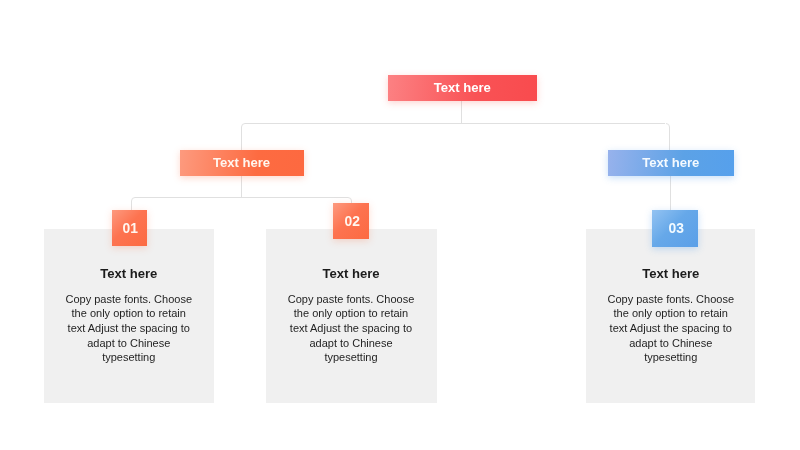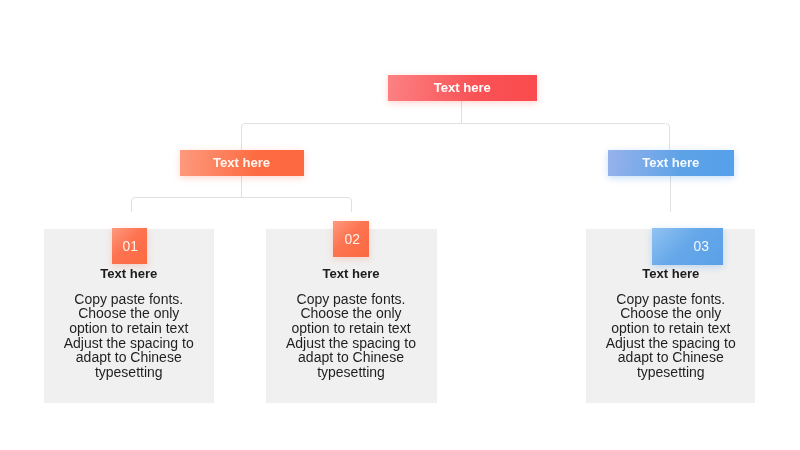--- a/index.html
+++ b/index.html
@@ -19,38 +19,38 @@
         background:linear-gradient(96deg,#fc8183 0%,#f95255 59%,#f94b4e 100%);
         box-shadow:0 2px 7px rgba(249,95,85,0.27);}
   .pill-branch-1{left:179.5px;top:150px;width:124px;height:25.5px;color:#fff6ef;
         background:linear-gradient(96deg,#fd9a7e 0%,#fd6b41 62%,#fd6940 100%);
         box-shadow:0 2px 7px rgba(250,115,75,0.28);}
   .pill-branch-2{left:608px;top:149.5px;width:125.5px;height:26px;color:#f4faff;
         background:linear-gradient(96deg,#97b2ec 0%,#5ca2e6 59%,#56a0ec 100%);
         box-shadow:0 2px 7px rgba(70,150,235,0.30);}
 
   .badge{position:absolute;display:flex;align-items:center;justify-content:center;
-         color:#fff6ef;font-weight:normal;font-size:15.4px;margin-top:18px;}
+         color:#fff6ef;font-weight:bold;font-size:15.4px;}
   .badge span{display:inline-block;transform:translateX(0.6px) scaleX(0.9);}
   .badge-1{left:111.9px;top:210.2px;width:35.5px;height:36.3px;
         background:linear-gradient(135deg,#fd9a7f 0%,#fd7350 45%,#fc6a41 100%);
         box-shadow:0 2px 7px rgba(249,115,75,0.26);}
   .badge-2{left:333.3px;top:203px;width:35.6px;height:36.4px;
         background:linear-gradient(135deg,#fd9a7f 0%,#fd7350 45%,#fc6a41 100%);
         box-shadow:0 2px 7px rgba(249,115,75,0.26);}
   .badge-3{left:652.2px;top:210.1px;width:46px;height:36.5px;color:#f2faff;
         background:linear-gradient(135deg,#93c3f2 0%,#66a8e9 45%,#5a9fe8 100%);
-        box-shadow:0 2px 7px rgba(70,150,235,0.30);padding-left:25px;}
+        box-shadow:0 2px 7px rgba(70,150,235,0.30);}
 
   .ctitle{position:absolute;text-align:center;font-weight:bold;font-size:13.1px;color:#1c1c1c;top:266.1px;}
   .ctitle-1{left:43.5px;width:170.5px;}
   .ctitle-2{left:266px;width:170px;}
   .ctitle-3{left:586px;width:169.5px;}
 
-  .cbody{position:absolute;text-align:center;font-size:14px;color:#1f1f1f;line-height:14.7px;top:291.5px;width:130px;}
+  .cbody{position:absolute;text-align:center;font-size:11px;color:#1f1f1f;line-height:14.7px;top:291.5px;width:130px;}
   .cbody-1{left:63.75px;}
   .cbody-2{left:286px;}
   .cbody-3{left:605.75px;}
 </style>
 </head>
 <body>
 
 <div class="stage">
 
   <svg class="conn" viewBox="0 0 800 450" width="800" height="450">

